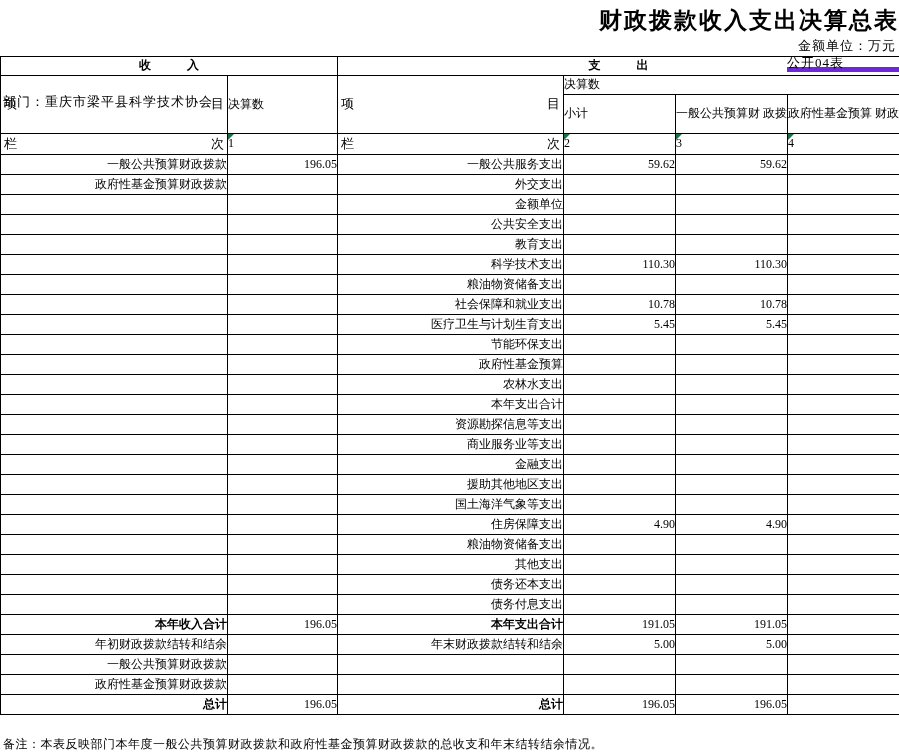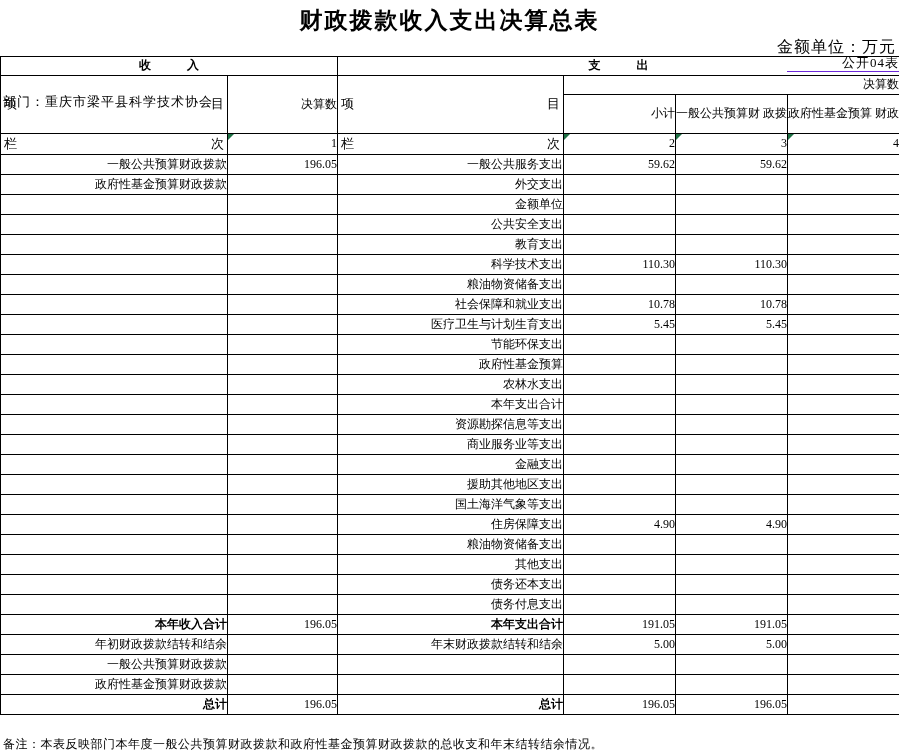--- a/index.html
+++ b/index.html
@@ -5,53 +5,53 @@
   html,body{margin:0;padding:0;background:#fff;}
   .page{
     position:relative;
     width:899px;height:753px;
     background:#fff;color:#000;
     font-family:"Liberation Serif","DejaVu Serif",serif;
     overflow:hidden;
   }
   .title{
     position:absolute;top:5px;left:0;width:899px;
-    text-align:center;font-size:23px;font-weight:bold;letter-spacing:2px;
+    text-align:right;font-size:23px;font-weight:bold;letter-spacing:2px;
   }
   .unit{
     position:absolute;top:37px;right:3px;
-    font-size:16px;letter-spacing:1px;
+    font-size:13px;letter-spacing:1px;
   }
   .dept{
     position:absolute;top:57px;left:3px;
     font-size:13px;letter-spacing:1px;margin-top:36px;
   }
   .code{
     position:absolute;top:54px;right:0;width:112px;height:18px;
-    text-align:right;font-size:13px;letter-spacing:1px;
-    border-bottom:1px solid #6d28d9;box-sizing:border-box;
+    text-align:left;font-size:13px;letter-spacing:1px;
+    border-bottom:5px solid #6d28d9;box-sizing:border-box;
   }
   table.fiscal{
     position:absolute;top:56px;left:0;
     width:899px;table-layout:fixed;
     border-collapse:collapse;
   }
   table.fiscal td{
     border:1px solid #000;
     font-size:12px;line-height:1.15;
     padding:0;overflow:hidden;white-space:nowrap;
     vertical-align:middle;
     position:relative;
   }
   tr.h1{height:19px}
   tr.h2{height:19px}
   tr.h3{height:39px}
   tr.h4{height:21px}
   tbody tr{height:20px}
-  td.c{text-align:right}
+  td.c{text-align:left}
   td.item{text-align:right;padding-left:2px}
   td.num{text-align:right;padding-right:4px}
   .b{font-weight:bold}
   td.wrap{white-space:pre-line;text-align:center;font-size:12px}
   .just{
     display:flex;justify-content:space-between;align-items:center;
     height:100%;padding:0 3px;font-size:13px;
   }
   .hsec{font-size:13px;text-align:center}
   .tri{

